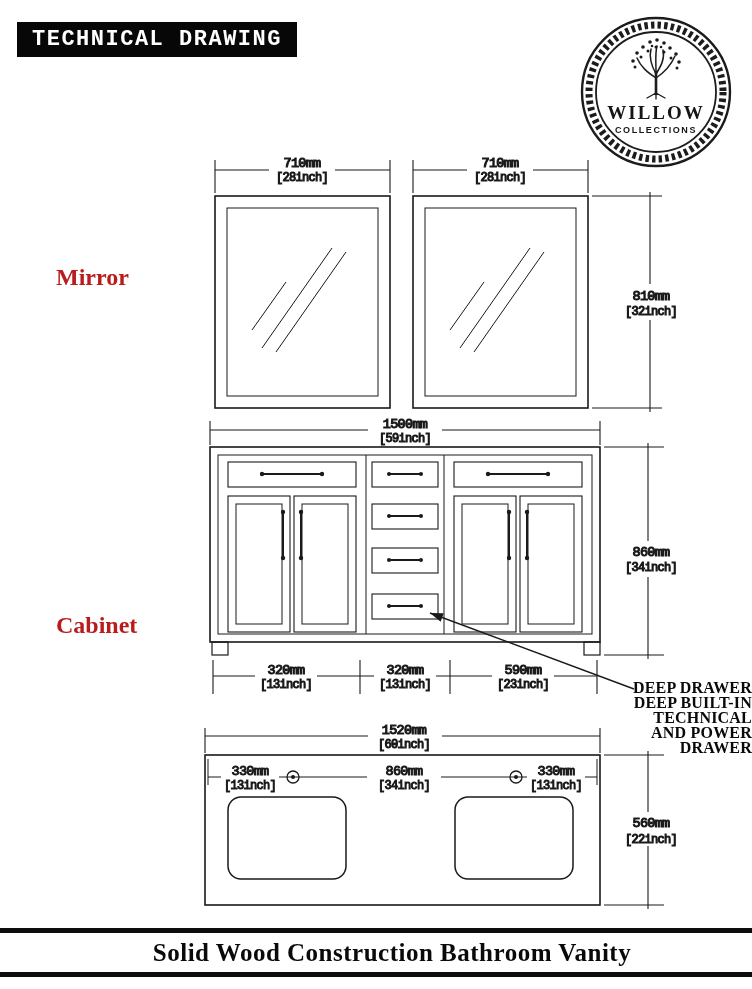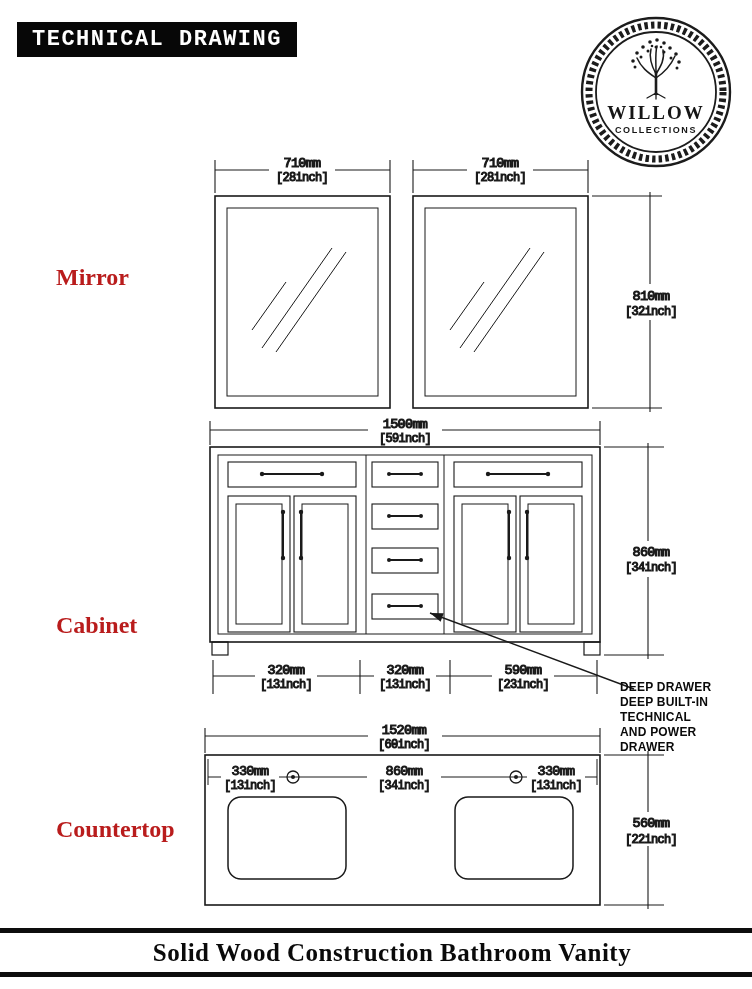--- a/index.html
+++ b/index.html
@@ -55,24 +55,24 @@
     font-family: "Liberation Mono", monospace;
     font-size: 12px; letter-spacing: -0.7px;
     text-anchor: middle;
   }
   .mask { fill: #ffffff; stroke: none; }
   .dot  { fill: #1a1a1a; stroke: none; }
   .solid{ fill: #1a1a1a; stroke: none; }
   .annotation {
     position: absolute;
     left: 620px; top: 680px; width: 132px;
-    text-align: left;
-    font-family: Liberation Sans, sans-serif;
+    text-align: right;
+    font-family: Liberation Serif, serif;
     font-weight: bold;
-    font-size: 12px;
+    font-size: 16px;
     line-height: 15px;
     letter-spacing: 0.2px;
     color: #0a0a0a;
   }
   .bar { position: absolute; left: 0; width: 752px; height: 5px; background: #0d0d0d; }
   .bar-top { top: 928px; }
   .bar-bottom { top: 972px; }
   .footer-title {
     position: absolute;
     left: 0; right: 0; top: 936px;
@@ -129,21 +129,20 @@
         <circle cx="-4" cy="-14" r="1.3"></circle>
           <circle cx="5" cy="-13" r="1.3"></circle>
       </g>
     </g>
     <text class="logo-brand" x="78" y="105">WILLOW</text>
     <text class="logo-sub" x="78" y="119">COLLECTIONS</text>
   </svg>
 
   <div class="sec-label" style="top:264px;">Mirror</div>
   <div class="sec-label" style="top:588px;margin-top:24px;">Cabinet</div>
-  <div class="sec-label" style="top:816px;">Countertop</div>
 
   <svg class="canvas" width="752" height="989" viewBox="0 0 752 989">
     <g stroke="#1a1a1a" fill="none">
 
       <g>
         <rect x="215" y="196" width="175" height="212" stroke-width="1.6"></rect>
         <rect x="227" y="208" width="151" height="188" stroke-width="1"></rect>
         <line x1="262" y1="348" x2="332" y2="248" stroke-width="1"></line>
         <line x1="276" y1="352" x2="346" y2="252" stroke-width="1"></line>
         <line x1="252" y1="330" x2="286" y2="282" stroke-width="1"></line>

